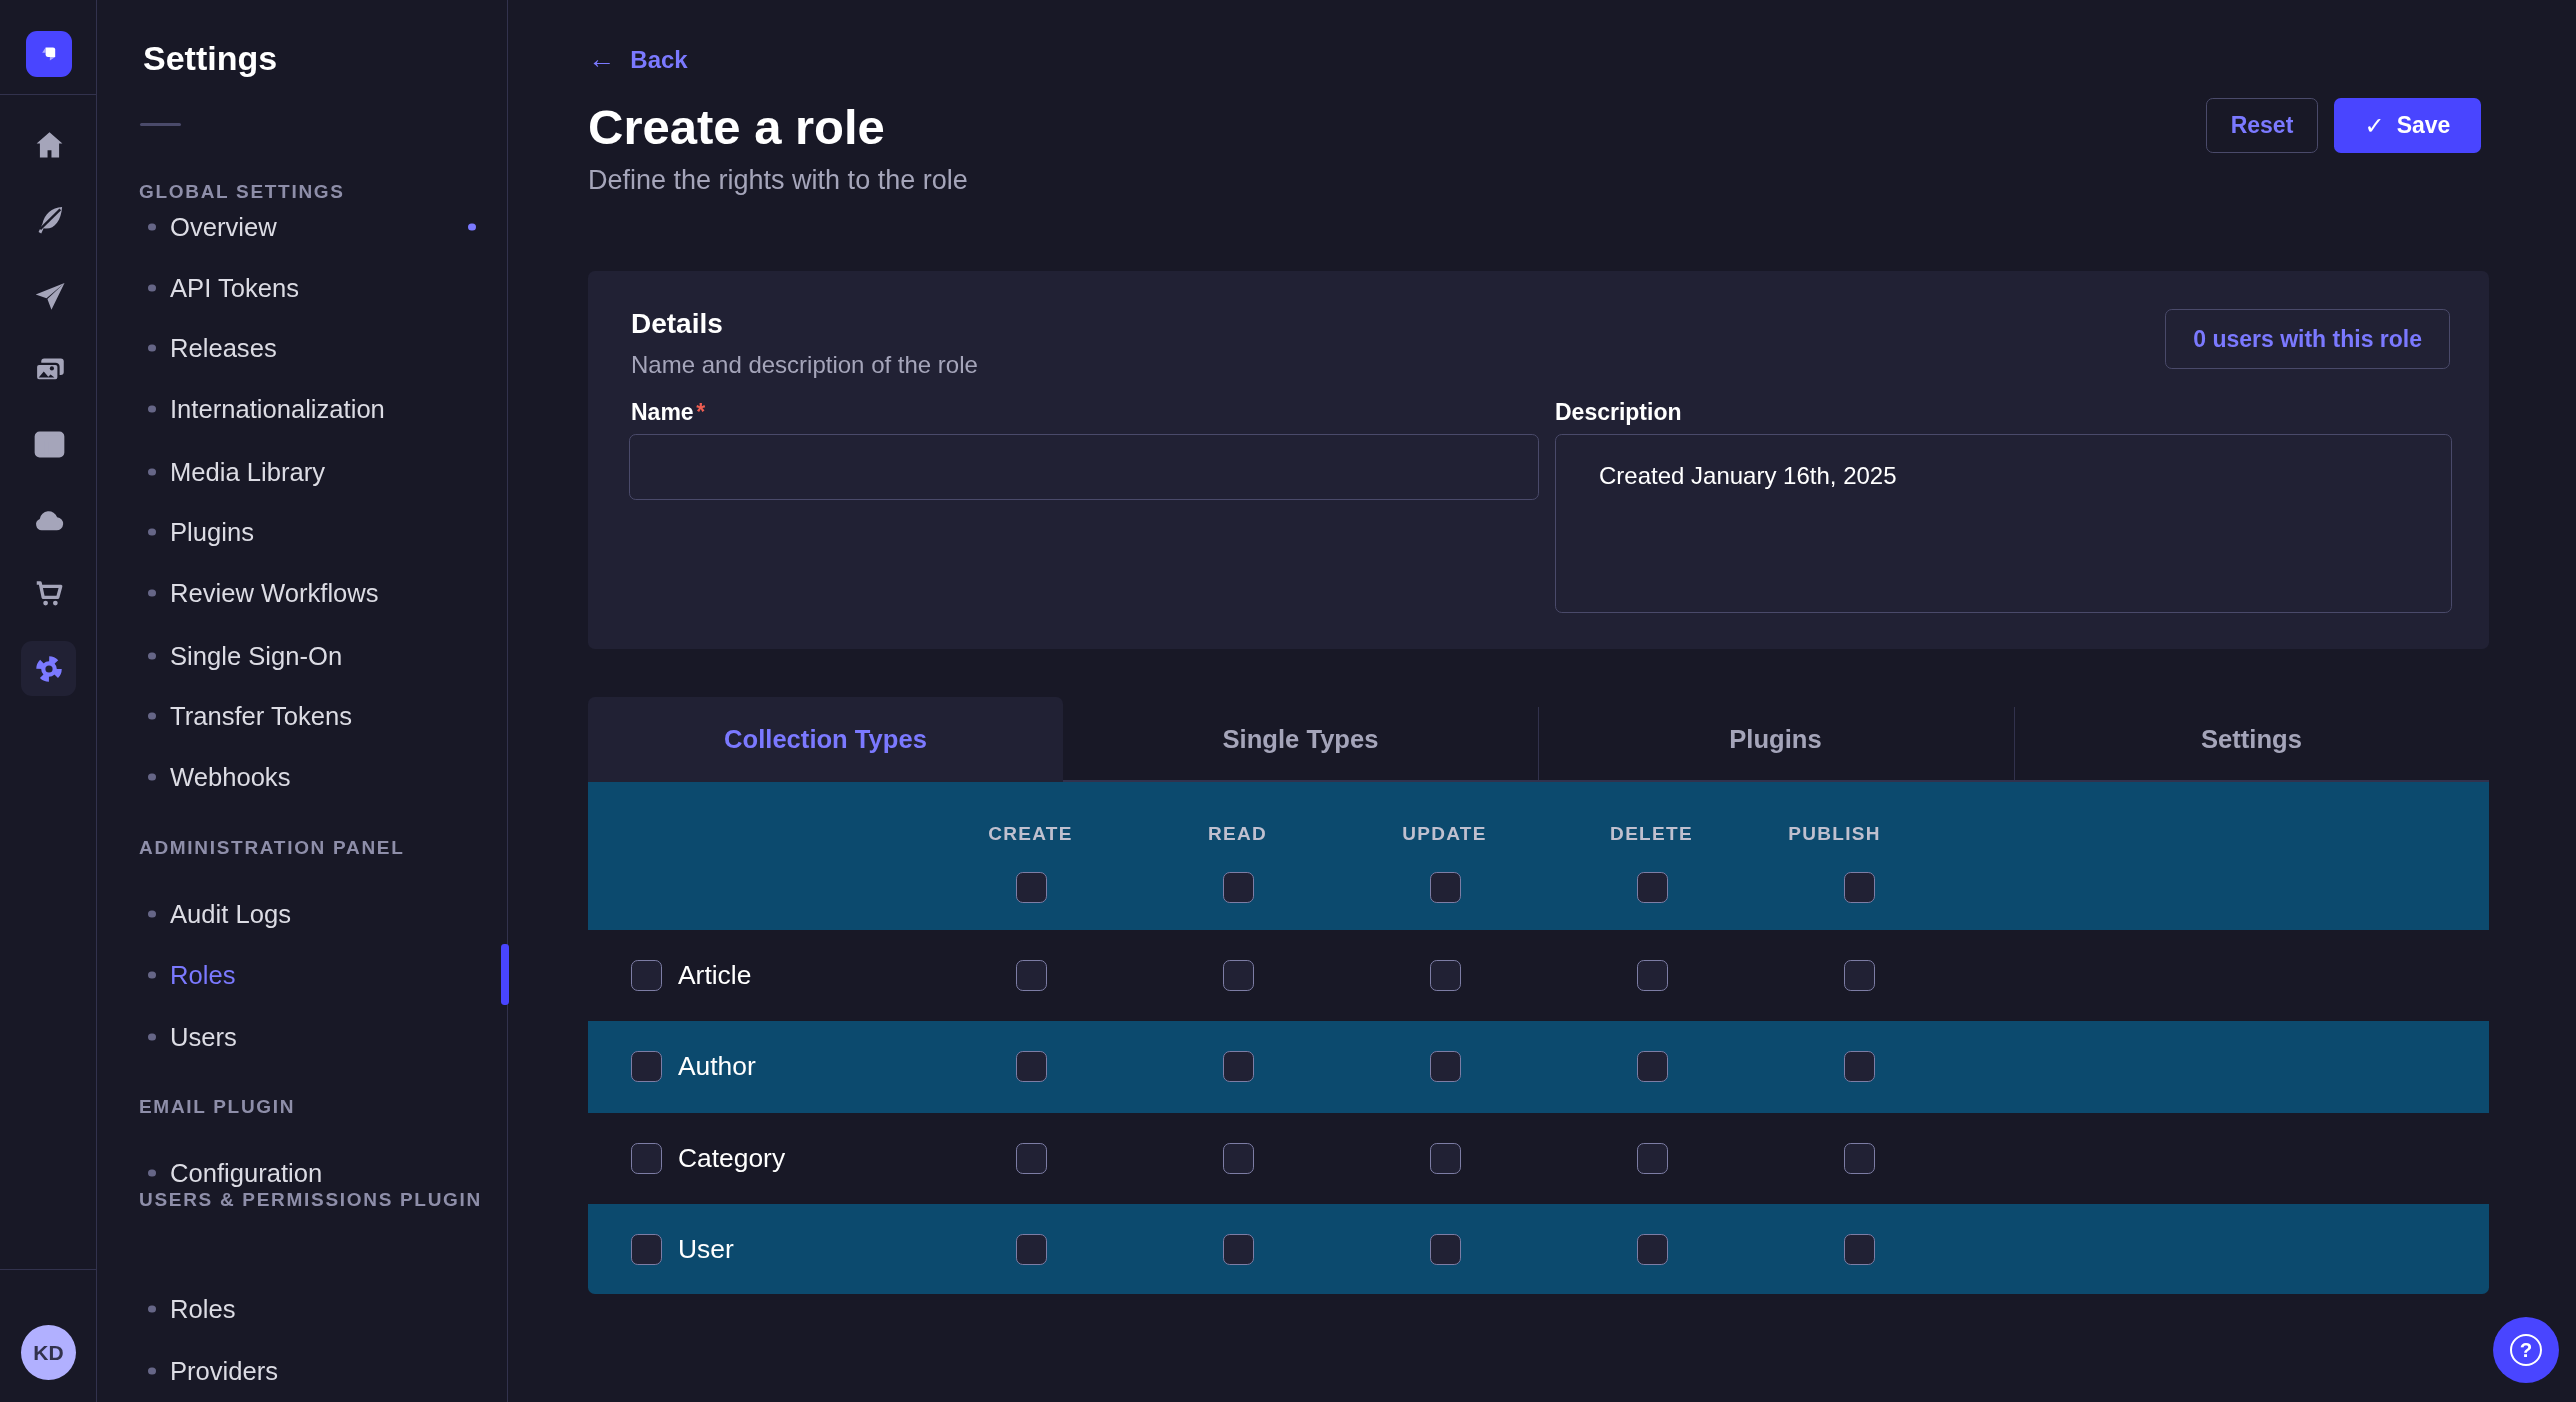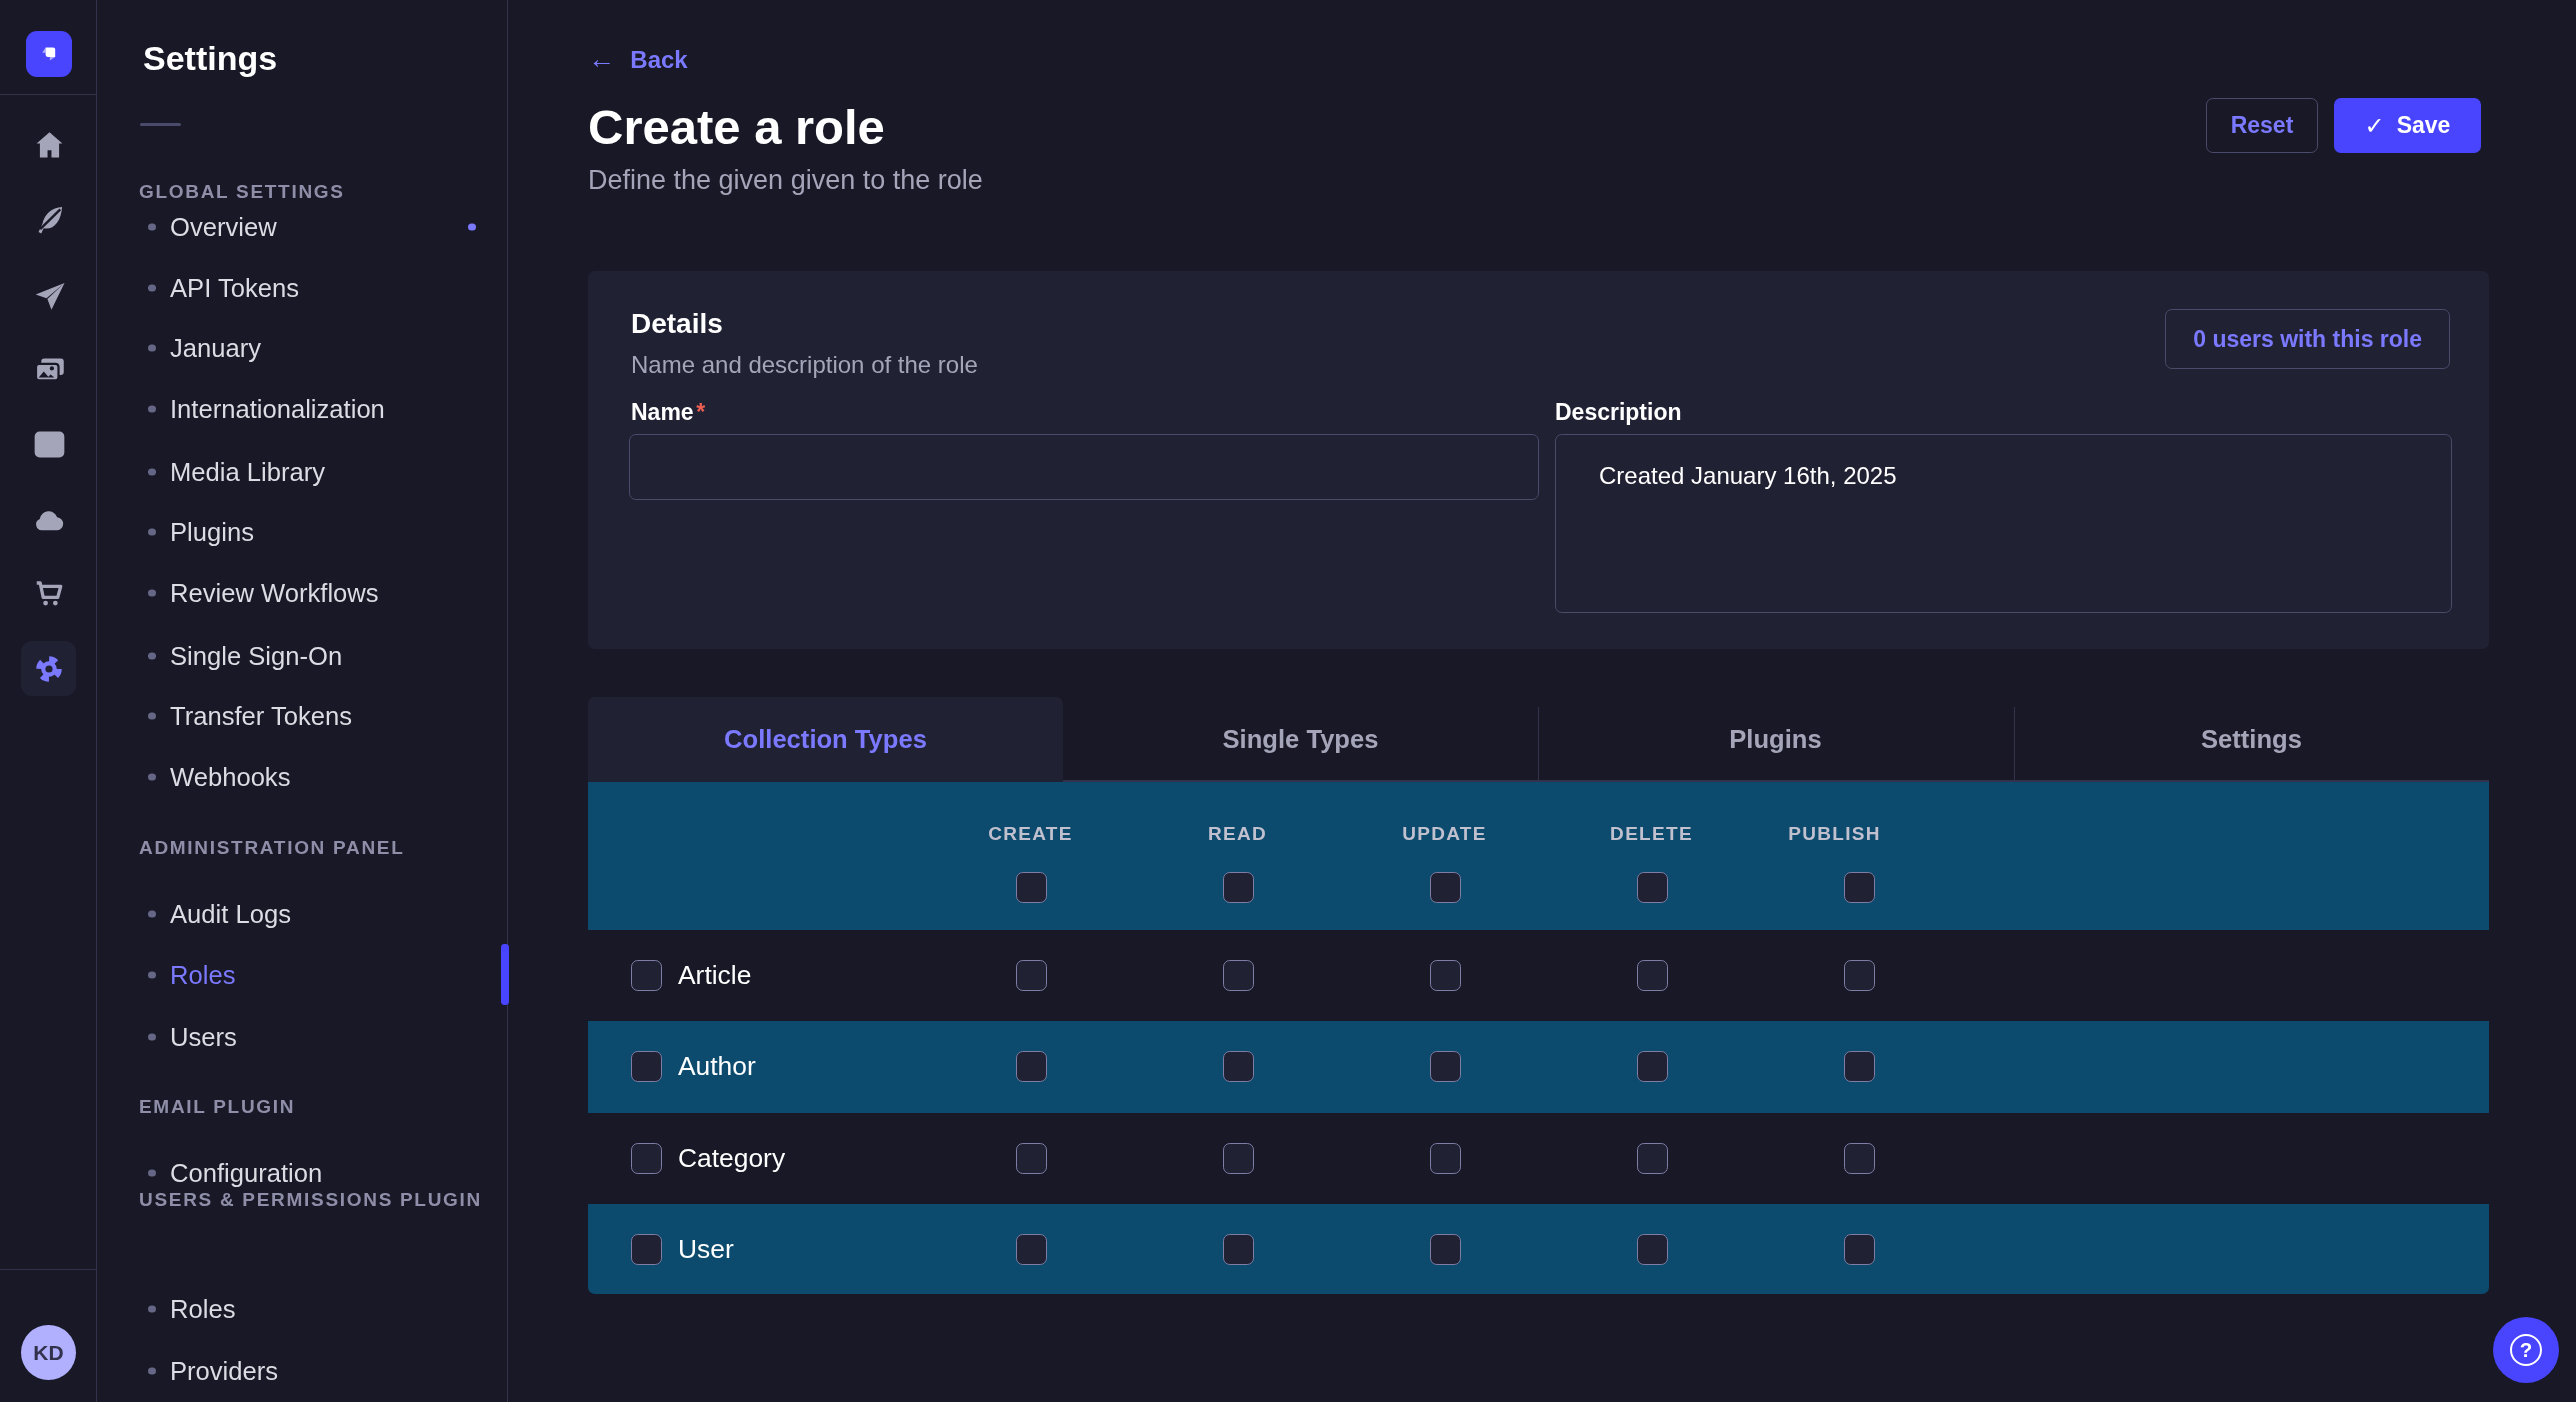--- a/index.html
+++ b/index.html
@@ -177,21 +177,21 @@
         <span class="nav-bullet"></span>
         <span class="nav-label">Overview</span>
         <span class="notif-dot"></span>
       </div>
       <div class="nav-item" style="top: 288px;">
         <span class="nav-bullet"></span>
         <span class="nav-label">API Tokens</span>
       </div>
       <div class="nav-item" style="top: 348px;">
         <span class="nav-bullet"></span>
-        <span class="nav-label">January</span>
+        <span class="nav-label">Releases</span>
       </div>
       <div class="nav-item" style="top: 409px;">
         <span class="nav-bullet"></span>
         <span class="nav-label">Internationalization</span>
       </div>
       <div class="nav-item" style="top: 472px;">
         <span class="nav-bullet"></span>
         <span class="nav-label">Media Library</span>
       </div>
       <div class="nav-item" style="top: 532px;">
@@ -246,21 +246,21 @@
 </nav>
 
 <main id="main">
 
   <div id="back-link">
     <span id="back-arrow">←</span>
     <span>Back</span>
   </div>
 
   <h1 id="page-title">Create a role</h1>
-  <div id="page-subtitle">Define the given given to the role</div>
+  <div id="page-subtitle">Define the rights with to the role</div>
 
   <button id="reset-button">Reset</button>
   <button id="save-button">
     <span id="save-check">✓</span>
     <span>Save</span>
   </button>
 
   <section id="details-card">
     <div id="details-title">Details</div>
     <div id="details-subtitle">Name and description of the role</div>

